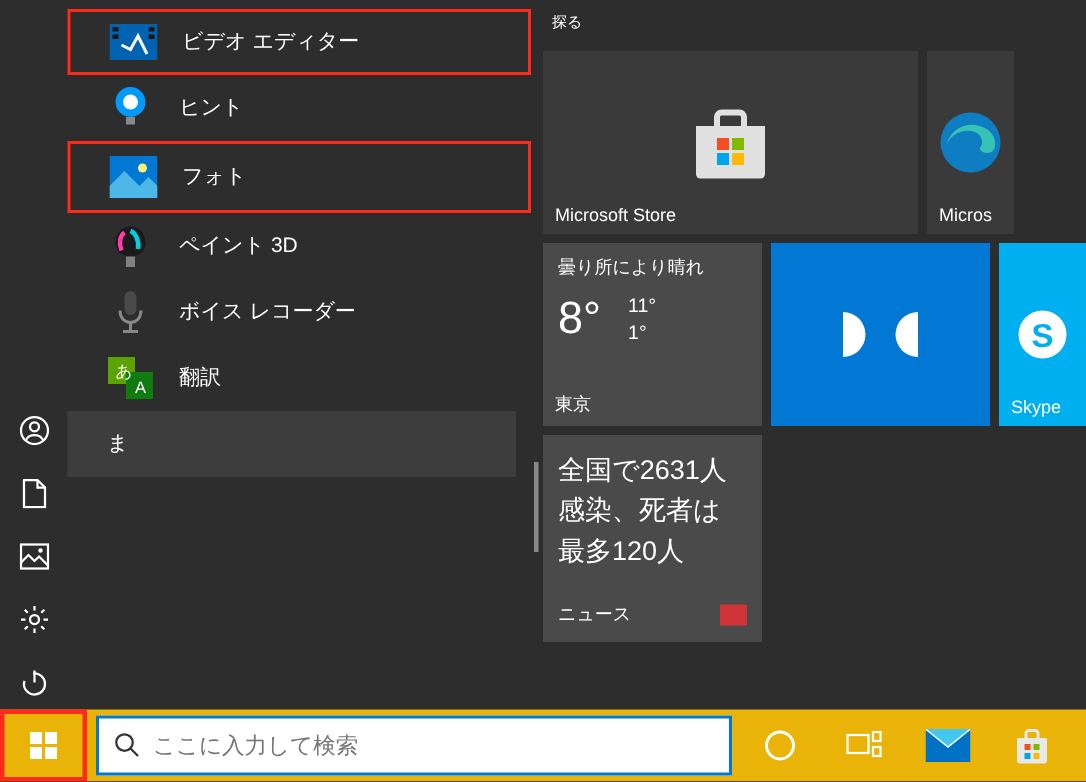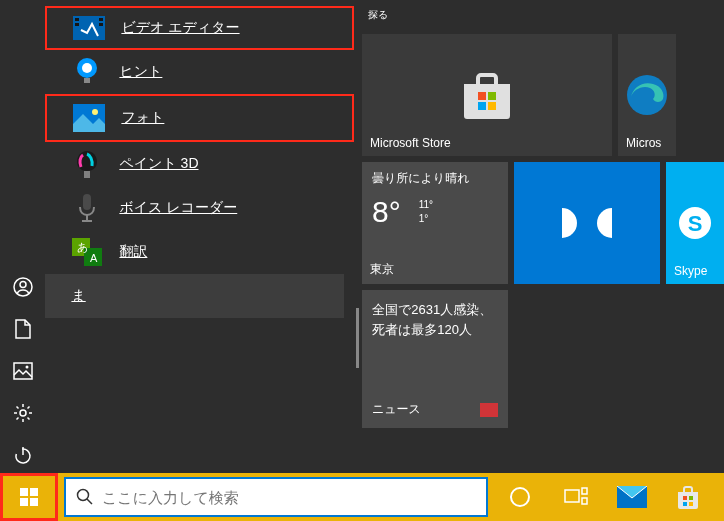--- a/index.html
+++ b/index.html
@@ -35,21 +35,20 @@
   height: 20px;
   display: flex;
   align-items: center;
   justify-content: center;
   color: #fff;
   cursor: pointer;
 }
 .app-list {
   width: 340px;
   padding-top: 6px;
-  text-decoration: underline;
 }
 .app-item {
   display: flex;
   align-items: center;
   height: 44px;
   padding-left: 26px;
   gap: 16px;
   cursor: pointer;
 }
 .app-icon {
@@ -111,28 +110,28 @@
 }
 .weather-tile {
   background: #4a4a4a;
   padding: 8px 10px;
   align-items: flex-start;
   justify-content: flex-start;
 }
 .weather-top { font-size: 12px; }
 .weather-temps { display: flex; align-items: center; gap: 18px; margin-top: 8px; }
 .weather-big { font-size: 30px; font-weight: 300; }
-.weather-small { font-size: 10px; line-height: 1.4; }
+.weather-small { font-size: 13px; line-height: 1.4; }
 .news-tile {
   background: #4a4a4a;
   padding: 10px;
   align-items: flex-start;
   justify-content: space-between;
 }
-.news-text { font-size: 13px; line-height: 1.5; }
+.news-text { font-size: 18px; line-height: 1.5; }
 .news-footer { display: flex; width: 100%; justify-content: space-between; align-items: center; font-size: 12px; }
 .news-badge { width: 18px; height: 14px; background: #d13438; }
 .taskbar {
   position: absolute;
   left: 0;
   bottom: 0;
   width: 724px;
   height: 48px;
   background: #eab308;
   display: flex;

